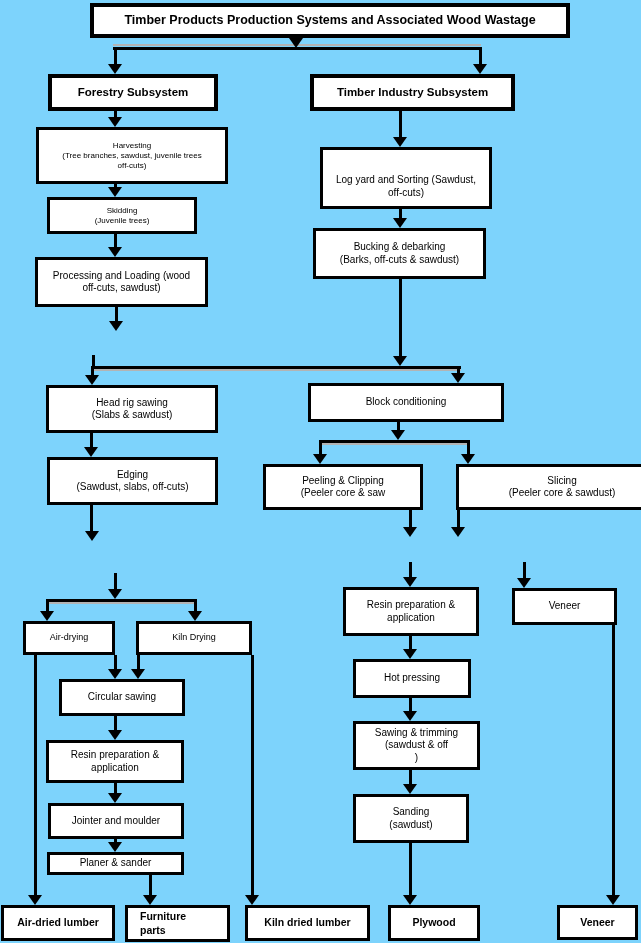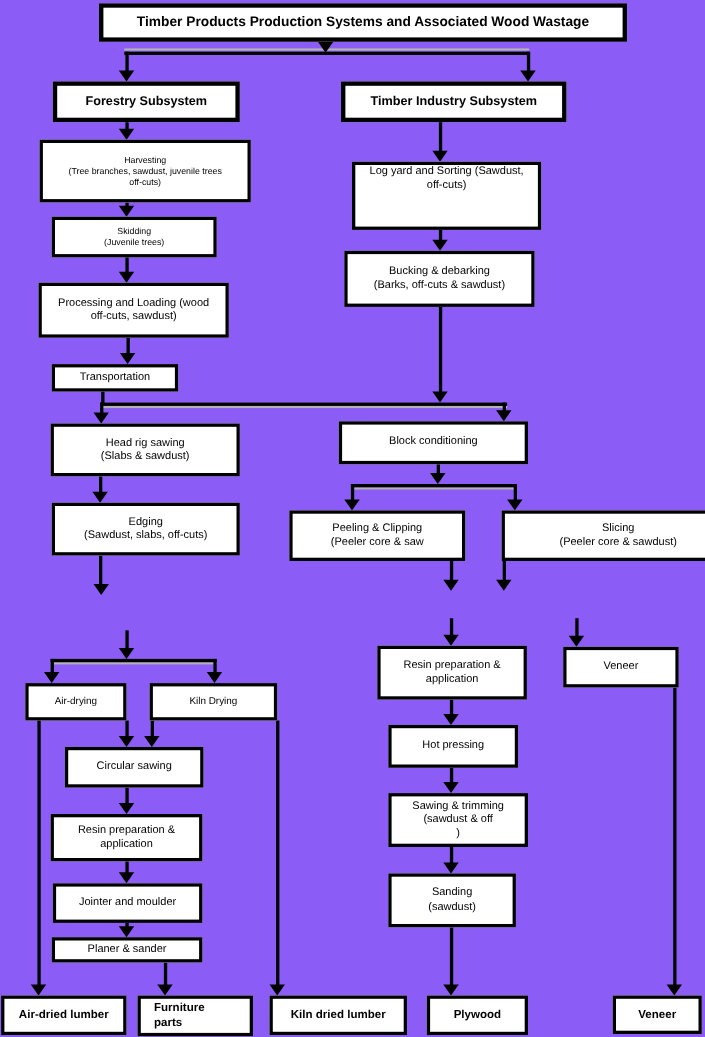--- a/index.html
+++ b/index.html
@@ -1,19 +1,19 @@
 <!DOCTYPE html>
 <html><head>
 <meta charset="utf-8">
 <style>
   html,body{margin:0;padding:0;background:#ffffff;}
   #canvas{
     position:relative;
     width:641px;height:943px;
-    background:#8b5cf6;
+    background:#7dd3fc;
     font-family:"Liberation Sans", sans-serif;
     color:#000;
     overflow:hidden;
   }
   .node{
     position:absolute;
     box-sizing:border-box;
     border:3px solid #000;
     background:#fff;
     display:flex;
@@ -25,21 +25,21 @@
     line-height:1.25;
     z-index:3;
   }
   .node.b{font-weight:bold;}
   .node.b4{border-width:4px;}
   .node.fs8{font-size:8px;}
   .node.fs9{font-size:9px;}
   .node.fs11{font-size:11.5px;}
   .node.fs12{font-size:12.5px;}
   .node.fs10b{font-size:10.5px;font-weight:bold;}
-  .node.topalign{align-items:flex-start;padding-top:0;}
+  .node.topalign{align-items:flex-start;padding-top:24px;}
   .node.leftalign{justify-content:flex-start;text-align:left;padding-left:12px;}
   .ln{position:absolute;background:#000;z-index:1;}
   .sh{position:absolute;background:#b3b3b3;z-index:0;}
   .ah{
     position:absolute;width:0;height:0;
     border-left:7px solid transparent;
     border-right:7px solid transparent;
     border-top:10px solid #000;
     z-index:2;
   }
@@ -136,28 +136,27 @@
   <div class="node b b4 fs12" style="left:90px;top:3px;width:480px;height:35px">Timber Products Production Systems and Associated Wood Wastage</div>
   <div class="node b b4 fs11" style="left:48px;top:74px;width:170px;height:37px">Forestry Subsystem</div>
   <div class="node b b4 fs11" style="left:310px;top:74px;width:205px;height:37px">Timber Industry Subsystem</div>
   <div class="node fs8" style="left:36px;top:127px;width:192px;height:57px">Harvesting
 (Tree branches, sawdust, juvenile trees
 off-cuts)</div>
   <div class="node fs8" style="left:47px;top:197px;width:150px;height:37px">Skidding
 (Juvenile trees)</div>
   <div class="node" style="left:35px;top:257px;width:173px;height:50px">Processing and Loading (wood
 off-cuts, sawdust)</div>
-  <div class="node" style="left:47px;top:331px;width:115px;height:25px">Transportation</div>
   <div class="node topalign" style="left:320px;top:147px;width:172px;height:62px">Log yard and Sorting (Sawdust,
 off-cuts)</div>
   <div class="node" style="left:313px;top:228px;width:173px;height:51px">Bucking &amp; debarking
 (Barks, off-cuts &amp; sawdust)</div>
   <div class="node" style="left:46px;top:385px;width:172px;height:48px">Head rig sawing
 (Slabs &amp; sawdust)</div>
-  <div class="node" style="left:308px;top:383px;width:172px;height:39px">Block conditioning</div>
+  <div class="node" style="left:308px;top:383px;width:196px;height:39px">Block conditioning</div>
   <div class="node" style="left:47px;top:457px;width:171px;height:48px">Edging
 (Sawdust, slabs, off-cuts)</div>
   <div class="node" style="left:263px;top:464px;width:160px;height:46px">Peeling &amp; Clipping
 (Peeler core &amp; saw</div>
   <div class="node" style="left:456px;top:464px;width:212px;height:46px">Slicing
 (Peeler core &amp; sawdust)</div>
   <div class="node fs9" style="left:23px;top:621px;width:92px;height:34px">Air-drying</div>
   <div class="node fs9" style="left:136px;top:621px;width:116px;height:34px">Kiln Drying</div>
   <div class="node" style="left:343px;top:587px;width:136px;height:49px">Resin preparation &amp;
 application</div>

